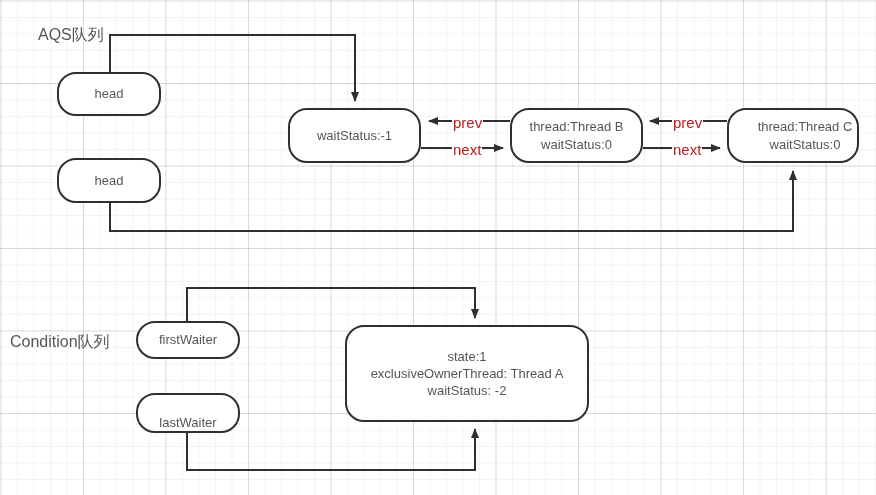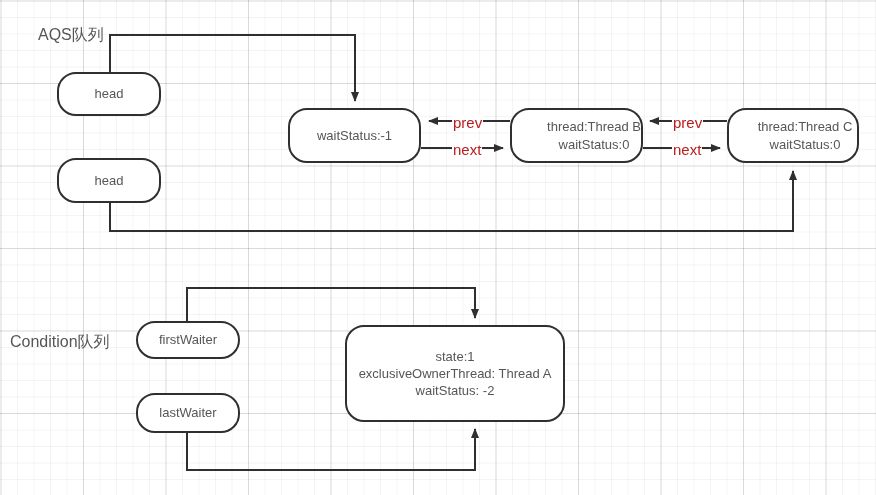--- a/index.html
+++ b/index.html
@@ -89,27 +89,27 @@
         <path d="M 643 148 L 720 148" fill="none" stroke="#2f2f2f" stroke-width="2" stroke-linecap="butt" stroke-linejoin="miter" marker-end="url(#arrowhead)"></path>
         <path d="M 187 321 L 187 288 L 475 288 L 475 318" fill="none" stroke="#2f2f2f" stroke-width="2" stroke-linecap="butt" stroke-linejoin="miter" marker-end="url(#arrowhead)"></path>
         <path d="M 187 433 L 187 470 L 475 470 L 475 429" fill="none" stroke="#2f2f2f" stroke-width="2" stroke-linecap="butt" stroke-linejoin="miter" marker-end="url(#arrowhead)"></path>
       </g>
   </svg>
 
   <div id="nodes-layer">
       <div class="node" style="left: 57px; top: 72px; width: 104px; height: 44px;"><span>head</span></div>
       <div class="node" style="left: 57px; top: 158px; width: 104px; height: 45px;"><span>head</span></div>
       <div class="node" style="left: 288px; top: 108px; width: 133px; height: 55px;"><span>waitStatus:-1</span></div>
-      <div class="node" style="left: 510px; top: 108px; width: 133px; height: 55px; justify-content: flex-end;"><span>thread:Thread B
+      <div class="node" style="left: 510px; top: 108px; width: 133px; height: 55px;"><span>thread:Thread B
 waitStatus:0</span></div>
       <div class="node" style="left: 727px; top: 108px; width: 132px; height: 55px; padding-left: 24px;"><span>thread:Thread C
 waitStatus:0</span></div>
       <div class="node" style="left: 136px; top: 321px; width: 104px; height: 38px;"><span>firstWaiter</span></div>
-      <div class="node" style="left: 136px; top: 393px; width: 104px; height: 40px;"><span>lastWaiter</span></div>
-      <div class="node" style="left: 345px; top: 325px; width: 220px; height: 97px;"><span>state:1
+      <div class="node" style="left: 136px; top: 393px; width: 104px; height: 40px; align-items: flex-end;"><span>lastWaiter</span></div>
+      <div class="node" style="left: 345px; top: 325px; width: 244px; height: 97px;"><span>state:1
 exclusiveOwnerThread: Thread A
 waitStatus: -2</span></div>
     </div>
   <div id="labels-layer">
       <div class="section-label" style="left: 38px; top: 27px;">AQS队列</div>
       <div class="section-label" style="left: 10px; top: 334px;">Condition队列</div>
       <div class="edge-label" style="left: 452px; top: 115px;">prev</div>
       <div class="edge-label" style="left: 452px; top: 142px;">next</div>
       <div class="edge-label" style="left: 672px; top: 115px;">prev</div>
       <div class="edge-label" style="left: 672px; top: 142px;">next</div>

